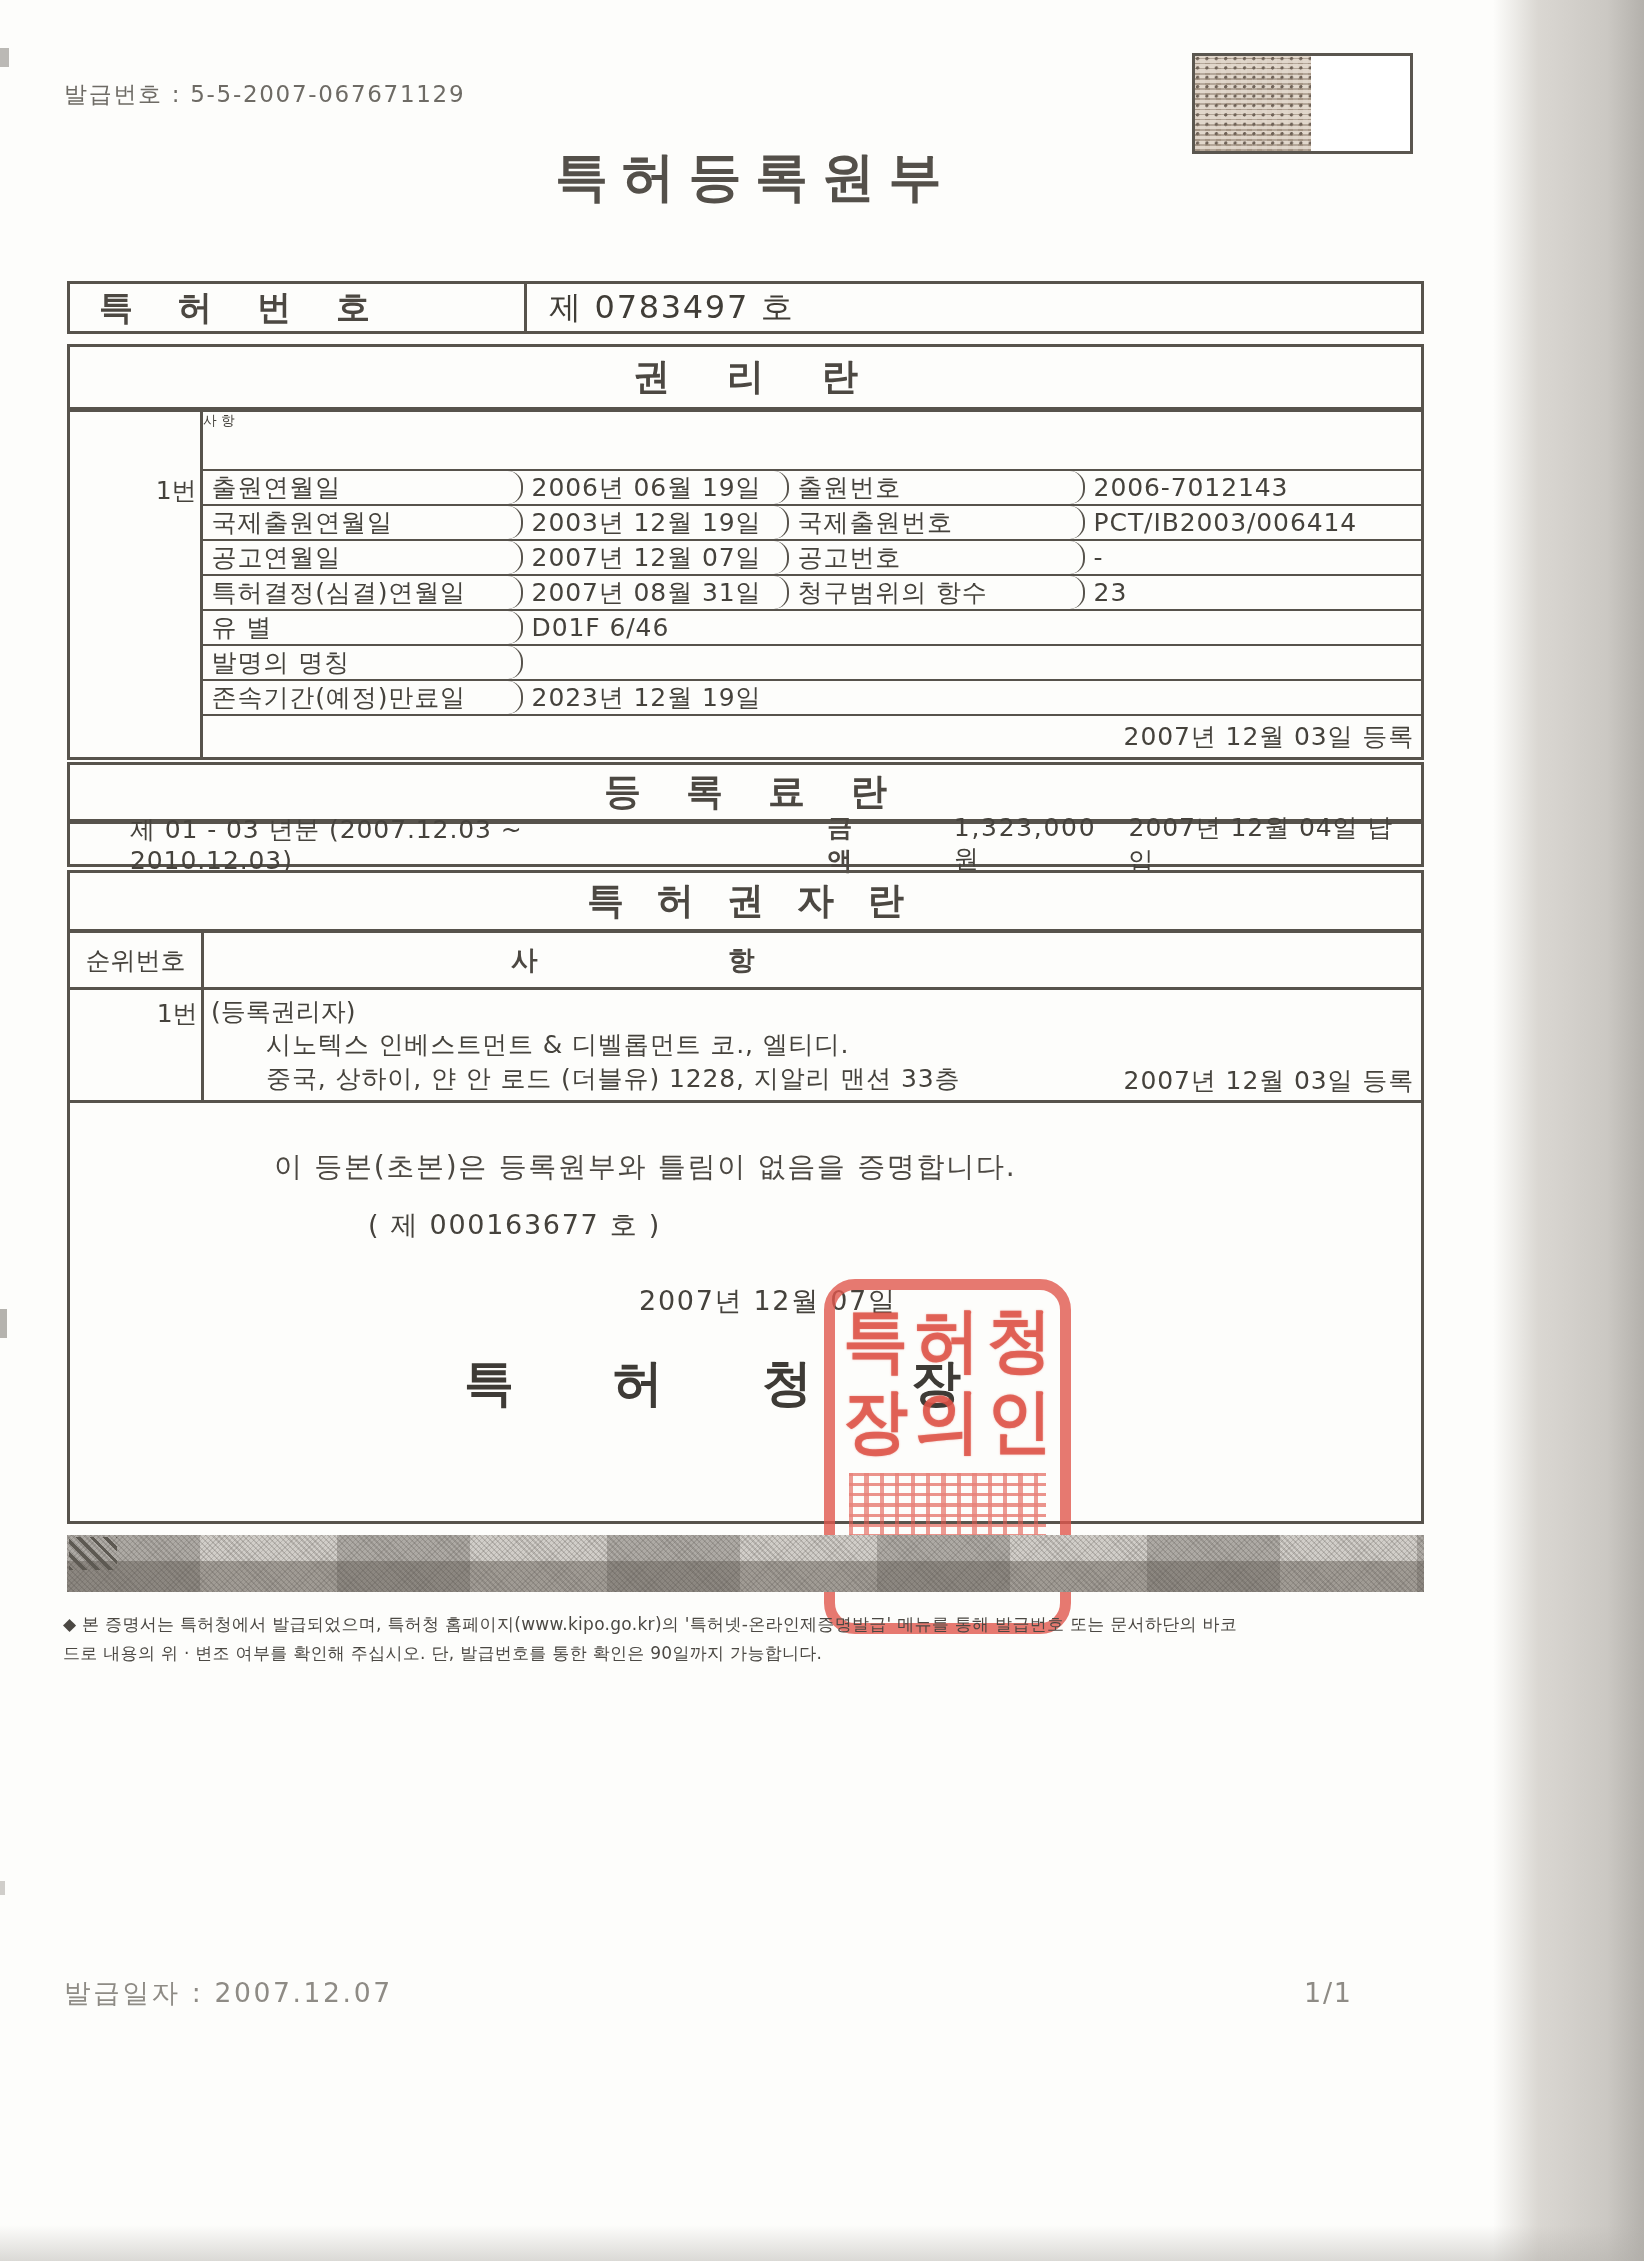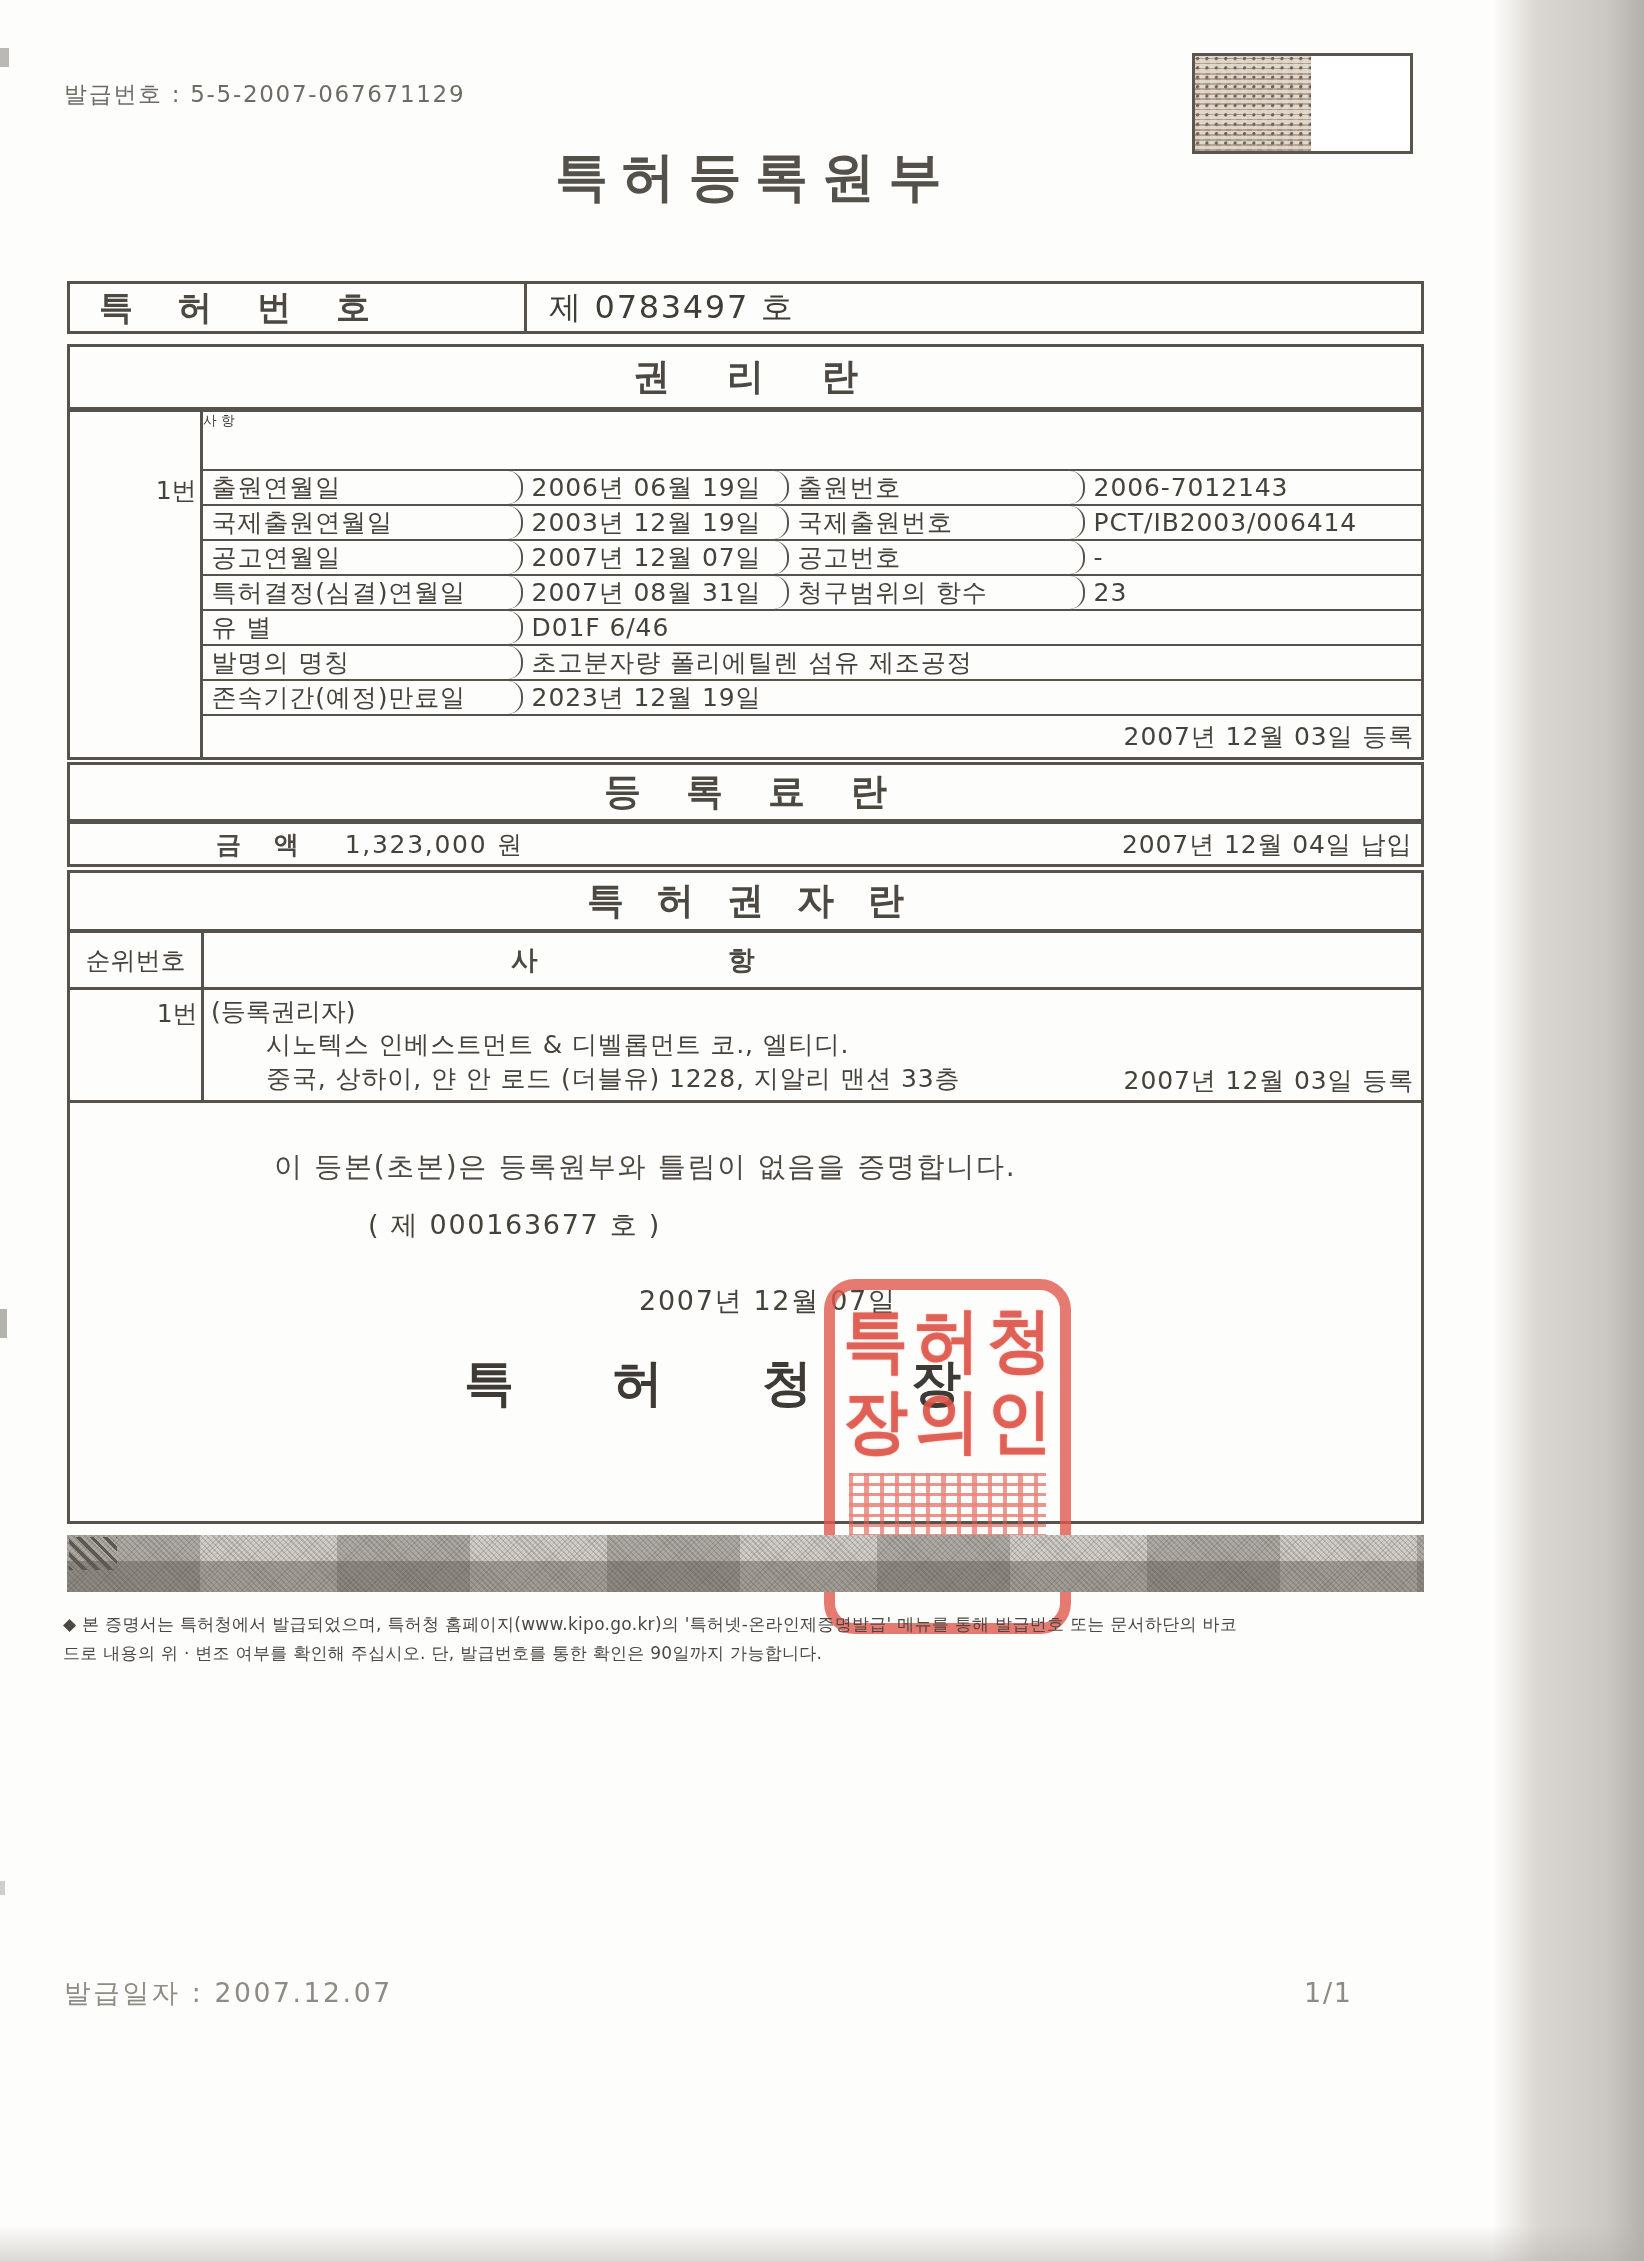--- a/index.html
+++ b/index.html
@@ -185,34 +185,34 @@
         <div class="cell-value">2007년 08월 31일</div>
         <div class="cell-label">청구범위의 항수</div>
         <div class="cell-value">23</div>
       </div>
       <div class="crow grid2">
         <div class="cell-label">유 별</div>
         <div class="cell-value">D01F 6/46</div>
       </div>
       <div class="crow grid2">
         <div class="cell-label">발명의 명칭</div>
-        <div class="cell-value">초고분자량 폴리에틸렌 섬유 제조공정</div>
       </div>
       <div class="crow grid2">
         <div class="cell-label">존속기간(예정)만료일</div>
         <div class="cell-value">2023년 12월 19일</div>
       </div>
       <div class="reg-line">2007년 12월 03일 등록</div>
     </div>
   </div>
 
   <div class="sect fee-hdr hdr-box">
     <div class="hdr-text ls-title2">등록료란</div>
   </div>
   <div class="sect fee-row">
+    <span class="fee-period">제 01 - 03 년분 (2007.12.03 ~ 2010.12.03)</span>
     <span class="fee-amt-label">금 액</span>
     <span class="fee-amt">1,323,000 원</span>
     <span class="fee-paid">2007년 12월 04일 납입</span>
   </div>
 
   <div class="sect owner-col-row col-row">
     <div class="ncell">순위번호</div>
     <div class="scell">
       <span class="sa" style="left:307px;">사</span>
       <span class="hang" style="left:524px;">항</span>

